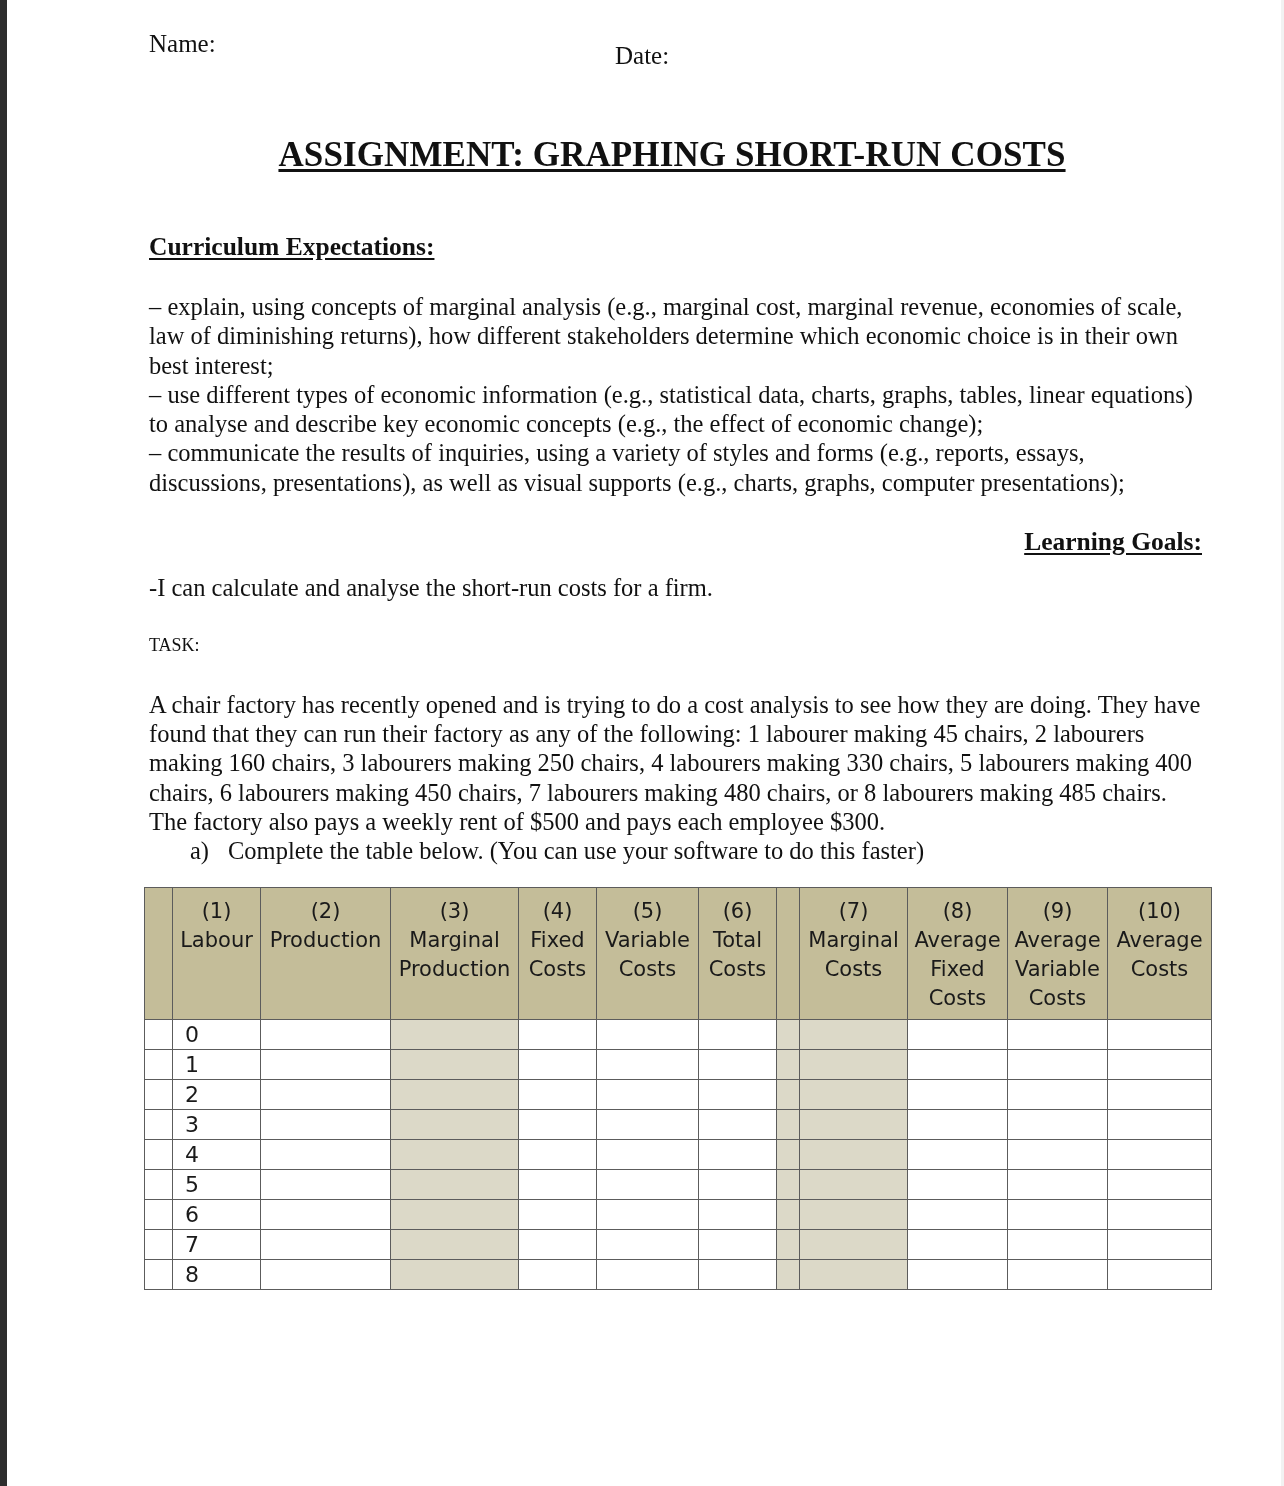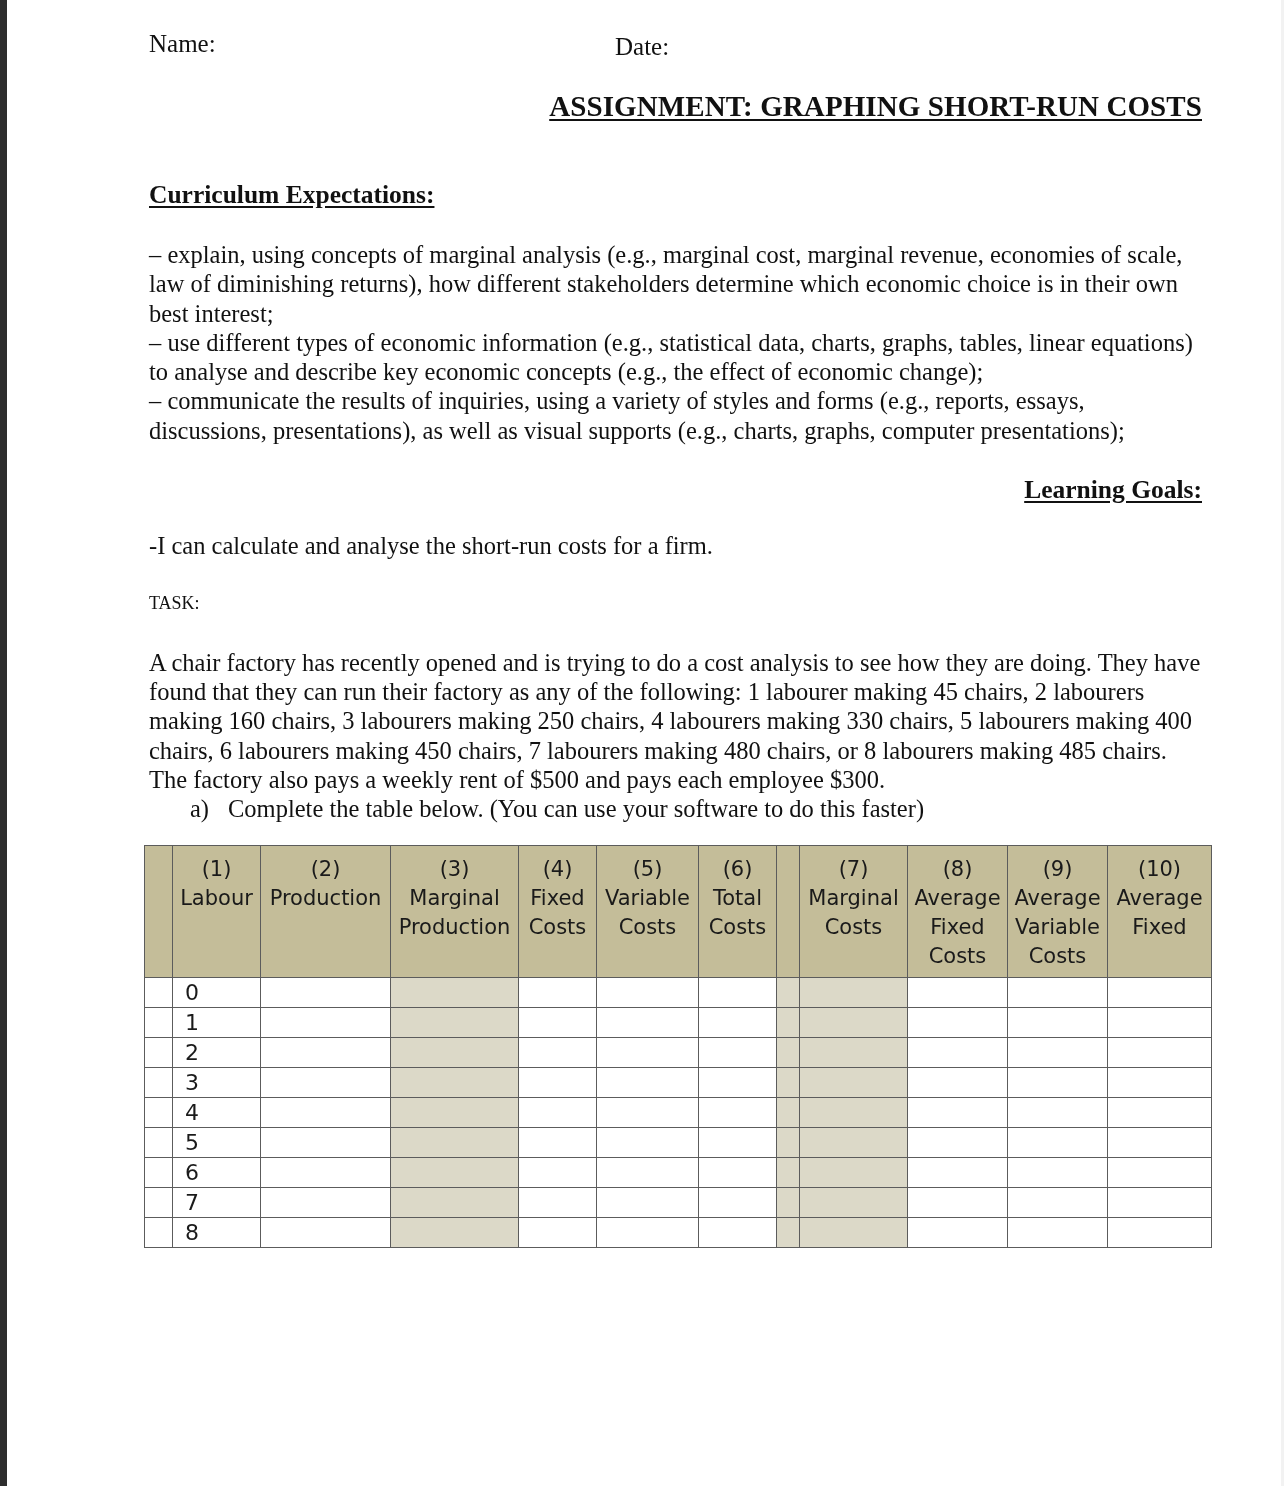--- a/index.html
+++ b/index.html
@@ -45,28 +45,28 @@
   }
 
   
   .name-date-row {
     position: relative;
     height: 40px;
     margin-top: 30px;
     font-size: 25px;
   }
   .name-label { position: absolute; left: 7px; top: 0; }
-  .date-label { position: absolute; left: 473px; top: 3px; }
+  .date-label { position: absolute; left: 473px; top: 12px; }
 
   
   .doc-title {
-    text-align: right;
-    font-size: 29px;
+    text-align: center;
+    font-size: 35px;
     font-weight: bold;
-    margin-top: 20px;
+    margin-top: 65px;
     letter-spacing: 0.1px;
   }
   .doc-title span.u {
     text-decoration: underline;
     text-underline-offset: 3px;
   }
 
   
   .section-heading {
     font-size: 25.5px;
@@ -168,21 +168,21 @@
     <div class="body-text" style="margin-top:30px;">
       <p>– explain, using concepts of marginal analysis (e.g., marginal cost, marginal revenue, economies of scale, law of diminishing returns), how different stakeholders determine which economic choice is in their own best interest;</p>
       <p>– use different types of economic information (e.g., statistical data, charts, graphs, tables, linear equations) to analyse and describe key economic concepts (e.g., the effect of economic change);</p>
       <p>– communicate the results of inquiries, using a variety of styles and forms (e.g., reports, essays, discussions, presentations), as well as visual supports (e.g., charts, graphs, computer presentations);</p>
     </div>
 
     <div class="section-heading" style="margin-top:30px;text-align:right;">
       <span class="u">Learning Goals:</span>
     </div>
 
-    <div class="body-text" style="margin-top:26px;">
+    <div class="body-text" style="margin-top:16px;">
       <p>-I can calculate and analyse the short-run costs for a firm.</p>
     </div>
 
     <div class="plain-line" style="margin-top:29px;">TASK:</div>
 
     <div class="body-text" style="margin-top:29px;">
       <p>A chair factory has recently opened and is trying to do a cost analysis to see how they are doing. They have found that they can run their factory as any of the following: 1 labourer making 45 chairs, 2 labourers making 160 chairs, 3 labourers making 250 chairs, 4 labourers making 330 chairs,  5 labourers making 400 chairs, 6 labourers making 450 chairs, 7 labourers making 480 chairs, or 8 labourers making 485 chairs.</p>
       <p>The factory also pays a weekly rent of $500 and pays each employee $300.</p>
     </div>
 
@@ -241,21 +241,21 @@
               <th>
                 <span class="hdr-num">(8)</span>
                 <span class="hdr-name">Average Fixed Costs</span>
               </th>
               <th>
                 <span class="hdr-num">(9)</span>
                 <span class="hdr-name">Average Variable Costs</span>
               </th>
               <th>
                 <span class="hdr-num">(10)</span>
-                <span class="hdr-name">Average Fixed</span>
+                <span class="hdr-name">Average Costs</span>
               </th>
             </tr>
         </thead>
         <tbody>
             <tr>
               <td></td>
               <td class="labour">0</td>
               <td></td>
               <td class="shaded"></td>
               <td></td>

